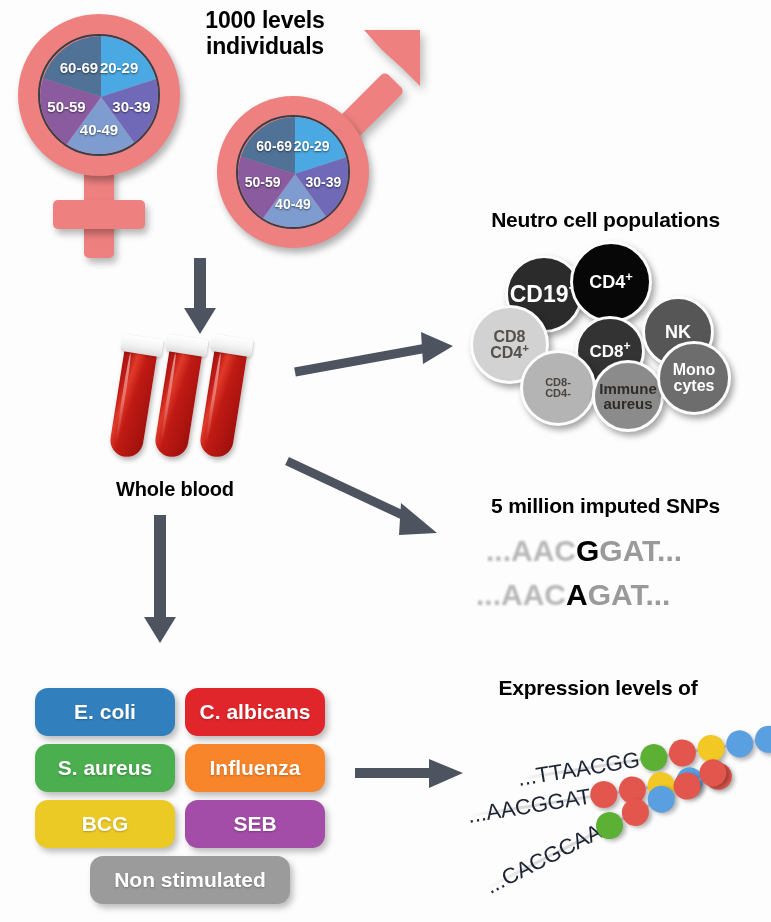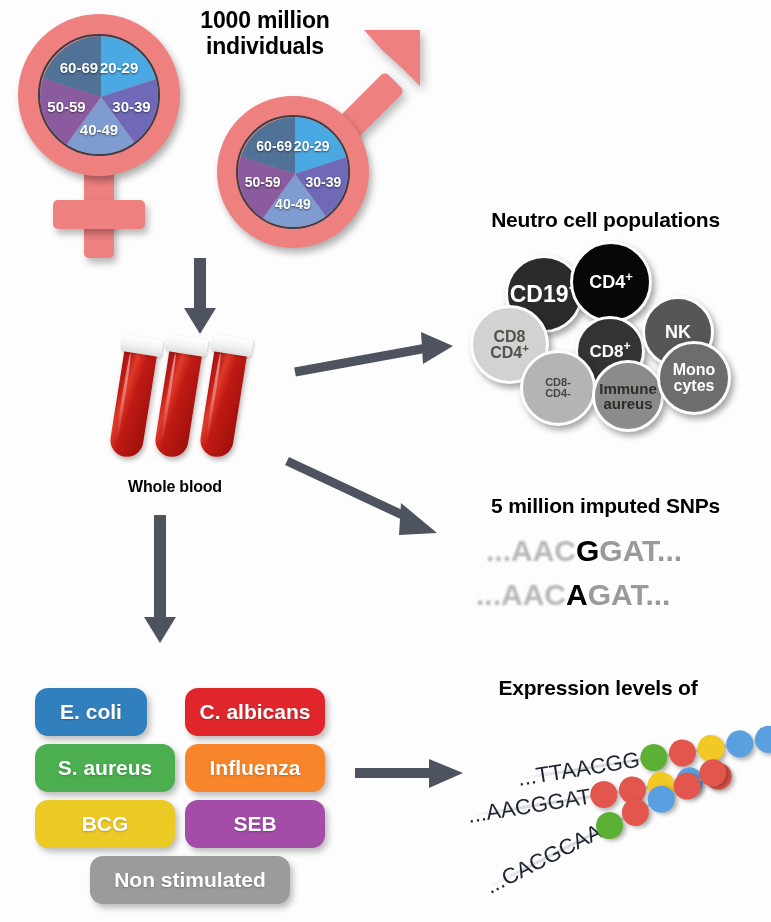--- a/index.html
+++ b/index.html
@@ -99,21 +99,21 @@
   }
   .bead{
     position:absolute;border-radius:50%;top:50%;transform:translateY(-50%);
     box-shadow:2px 3px 4px rgba(0,0,0,.30);
   }
 </style>
 </head>
 <body>
 
 <div class="abs hdr" style="left:170px;top:8px;width:190px;font-size:23px;">
-  <div>1000 million</div>
+  <div>1000 levels</div>
   <div>individuals</div>
 </div>
 
 <div class="abs" style="left:0;top:0;">
   <div class="f-stem" style="left:84px;top:170px;width:30px;height:88px;border-radius:5px;"></div>
   <div class="f-stem" style="left:53px;top:200px;width:92px;height:29px;border-radius:5px;"></div>
   <div class="sym-ring" style="left:18px;top:14px;width:162px;height:162px;"></div>
   <div class="pie" style="left:38px;top:34px;width:122px;height:122px;">
     <svg width="122" height="122" viewBox="0 0 122 122">
       <g id="fem-pie-slices">
@@ -182,21 +182,21 @@
     <div class="tube-body"></div>
     <div class="tube-gloss"></div>
     <div class="tube-cap"></div>
   </div>
   <div class="tube" style="left:215px;top:348px;width:33px;height:110px;transform:rotate(9deg);">
     <div class="tube-body"></div>
     <div class="tube-gloss"></div>
     <div class="tube-cap"></div>
   </div>
 </div>
-<div class="abs hdr" style="left:80px;top:478px;width:190px;font-size:16px;">Whole blood</div>
+<div class="abs hdr" style="left:80px;top:478px;width:190px;font-size:20px;">Whole blood</div>
 
 <div class="abs arrow" style="left:293px;top:330px;">
   <svg width="165" height="50" viewBox="0 0 165 50">
     <path d="M 2 42 L 134 18" stroke="#4d5460" stroke-width="9" fill="none"></path>
     <path d="M 128 2 L 160 16 L 130 34 Z" fill="#4d5460"></path>
   </svg>
 </div>
 
 <div class="abs arrow" style="left:285px;top:455px;">
   <svg width="165" height="90" viewBox="0 0 165 90">
@@ -260,21 +260,21 @@
     </div>
   </div>
 
 <div class="abs hdr" style="left:440px;top:494px;width:331px;font-size:21px;">5 million imputed SNPs</div>
 <div id="snp-rows" class="abs" style="left:470px;top:534px;width:280px;height:96px;">
     <div class="snp-row" style="left: 16px; top: 0px; font-size: 30px;"><span class="snp-dim blurA">...AAC</span><span class="snp-hi">G</span><span class="snp-dim2 blurB">GAT...</span></div>
     <div class="snp-row" style="left: 6px; top: 44px; font-size: 30px;"><span class="snp-dim blurA">...AAC</span><span class="snp-hi">A</span><span class="snp-dim2 blurB">GAT...</span></div>
   </div>
 
 <div id="stimuli-boxes" class="abs" style="left:0;top:0;width:380px;height:922px;">
-    <div class="stim" style="left: 35px; top: 688px; width: 112px; height: 48px; background: rgb(49, 128, 189); font-size: 21px;">E. coli</div>
+    <div class="stim" style="left: 35px; top: 688px; width: 140px; height: 48px; background: rgb(49, 128, 189); font-size: 21px;">E. coli</div>
     <div class="stim" style="left: 185px; top: 688px; width: 140px; height: 48px; background: rgb(225, 38, 43); font-size: 21px;">C. albicans</div>
     <div class="stim" style="left: 35px; top: 744px; width: 140px; height: 48px; background: rgb(75, 174, 79); font-size: 21px;">S. aureus</div>
     <div class="stim" style="left: 185px; top: 744px; width: 140px; height: 48px; background: rgb(249, 133, 42); font-size: 21px;">Influenza</div>
     <div class="stim" style="left: 35px; top: 800px; width: 140px; height: 48px; background: rgb(236, 202, 38); font-size: 21px;">BCG</div>
     <div class="stim" style="left: 185px; top: 800px; width: 140px; height: 48px; background: rgb(163, 76, 168); font-size: 21px;">SEB</div>
     <div class="stim" style="left: 90px; top: 856px; width: 200px; height: 48px; background: rgb(155, 155, 155); font-size: 21px;">Non stimulated</div>
   </div>
 
 <div class="abs arrow" style="left:355px;top:756px;">
   <svg width="110" height="36" viewBox="0 0 110 36">

